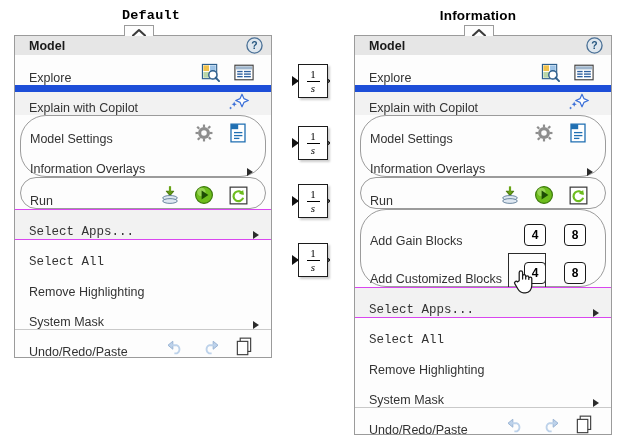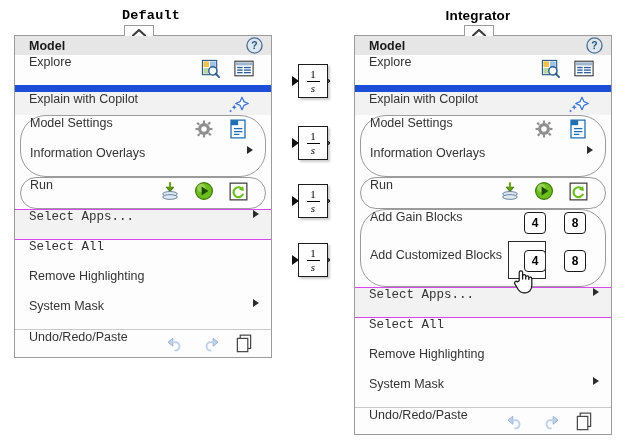--- a/index.html
+++ b/index.html
@@ -53,21 +53,21 @@
   }
   .hdr-label {
     font-size: 12.5px; font-weight: bold; color: #1a1a1a;
     flex: 1 1 auto;
   }
   .help-icon { width: 17px; height: 17px; display: block; }
 
   
   .row {
     height: 30px;
-    display: flex; align-items: flex-start;
+    display: flex; align-items: flex-end;
     padding-left: 14px; padding-right: 10px;
     position: relative;
     font-size: 12.5px;
     color: #333333;
   }
   .row.shaded { background: #f2f2f2; }
   .row .label { flex: 0 0 auto; }
   .row .spacer { flex: 1 1 auto; }
   .sep-top { border-top: 1px solid #c9c9c9; }
   .sep-top-dark { border-top: 1px solid #d946ef; font-family: Liberation Mono, monospace; }
@@ -149,21 +149,21 @@
   .frac .num { display: block; font-style: normal; padding-bottom: 1px; }
   .frac .bar { display: block; height: 1px; background: #000; margin: 0 auto; width: 13px; }
   .frac .den { display: block; padding-top: 1px; }
 </style>
 </head>
 <body>
 
 <div id="root">
 
   <div class="col-title" id="title-default">Default</div>
-  <div class="col-title" id="title-customized">Integrator</div>
+  <div class="col-title" id="title-customized">Information</div>
 
   <div class="panel" id="panel-default">
 
     <div class="chevron-tab" style="left:109px;">
       <svg width="16" height="10" viewBox="0 0 16 10" aria-hidden="true">
         <polyline points="2,7.5 8,2 14,7.5" fill="none" stroke="#3b3b3b" stroke-width="2.1" stroke-linecap="round" stroke-linejoin="round"></polyline>
       </svg>
     </div>
 
     <div class="hdr">

